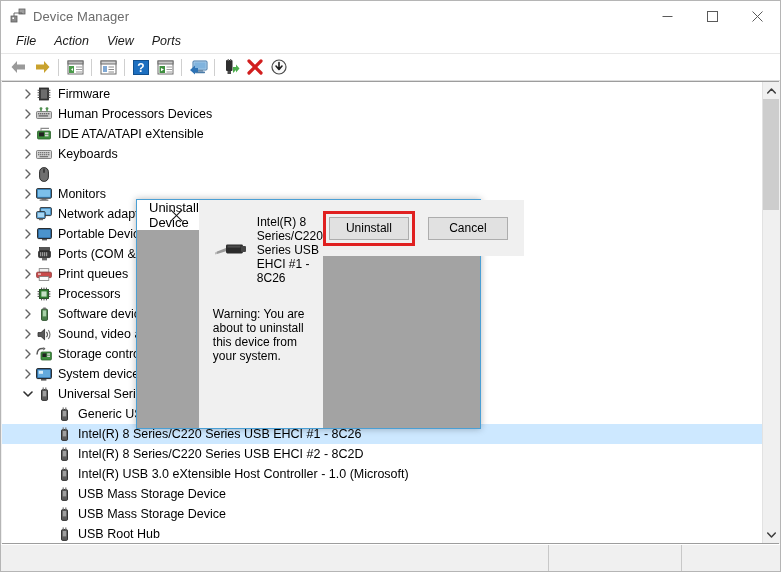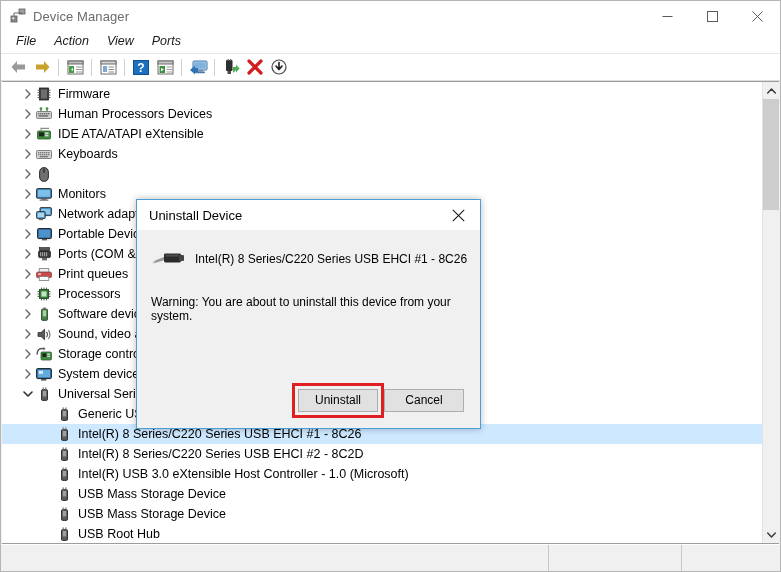--- a/index.html
+++ b/index.html
@@ -228,21 +228,21 @@
     position: absolute;
     left: 136px;
     top: 199px;
     width: 345px;
     height: 230px;
     background: #a3a3a3;
     border: 1px solid #4a9fd4;
     box-sizing: border-box;
     box-shadow: 0 0 7px rgba(0,0,0,.28);
     display: flex;
-    flex-direction: column;
+    flex-direction: row;
     z-index: 50;
   }
   .dlg-title {
     height: 30px;
     min-height: 30px;
     background: #ffffff;
     display: flex;
     align-items: center;
     position: relative;
   }
@@ -293,20 +293,21 @@
     color: #000000;
   }
   .dlg-buttons {
     height: 56px;
     min-height: 56px;
     background: #f0f0f0;
     display: flex;
     align-items: center;
     justify-content: flex-end;
     padding-right: 16px;
+    gap: 13px;
   }
   .btn {
     width: 80px;
     height: 23px;
     background: #e1e1e1;
     border: 1px solid #adadad;
     font-size: 12px;
     font-family: "Liberation Sans", sans-serif;
     color: #000000;
     display: flex;

